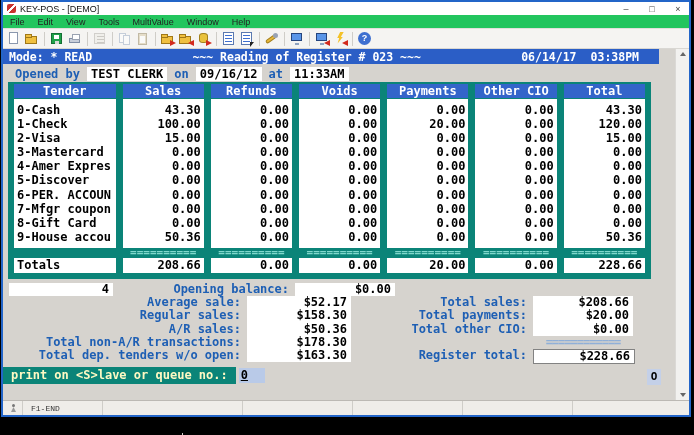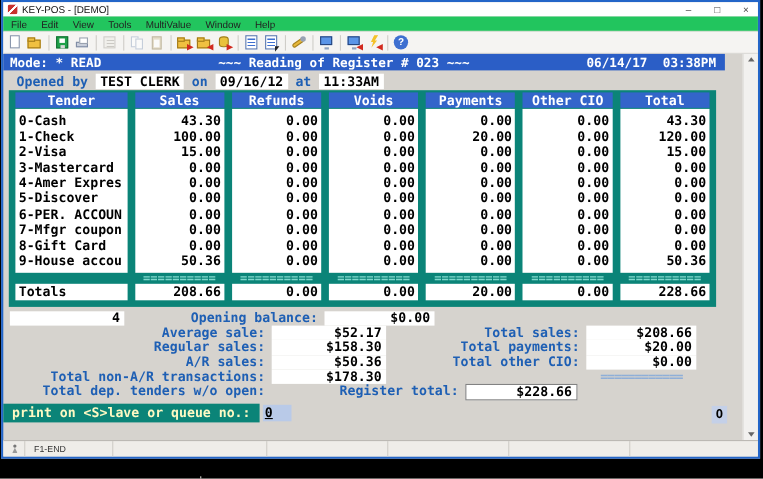--- a/index.html
+++ b/index.html
@@ -52,21 +52,21 @@
   .bo{left:4px;top:1px;width:8px;height:12px;background:#F4C22A;
       clip-path:polygon(55% 0,100% 0,60% 45%,85% 45%,20% 100%,40% 55%,15% 55%);}
   .hp{left:1px;top:1px;width:13px;height:13px;background:#3E6FD0;border-radius:50%;color:#fff;
       font-family:"Liberation Sans",sans-serif;font-size:9px;font-weight:bold;text-align:center;line-height:13px;}
   
   .client{flex:1 1 auto;display:flex;min-height:0;}
   .content{flex:1 1 auto;min-width:0;position:relative;display:flex;flex-direction:column;}
   .modebar{height:15px;flex:0 0 auto;background:#2B5EC6;color:#fff;display:flex;align-items:center;
            justify-content:space-between;font-weight:bold;font-size:11.5px;width:calc(100% - 16px);white-space:pre;}
   .modebar .ml{padding-left:6px;}
-  .modebar .mr{padding-right:8px;display:flex;gap:14px;}
+  .modebar .mr{padding-right:20px;display:flex;gap:14px;}
   .openline{margin:2px 0 0 12px;height:15px;display:flex;align-items:center;gap:7px;
             font-weight:bold;font-size:12px;color:#1E5FB4;white-space:pre;flex:0 0 auto;}
   .ofield{background:#fff;color:#000;padding:0 4px;height:14px;line-height:14px;}
   
   .tpanel{margin:1px 24px 0 5px;background:#0B8478;padding:2px 6px 6px 6px;display:flex;gap:7px;flex:0 0 auto;}
   .col{flex:1 1 0;display:flex;flex-direction:column;min-width:0;}
   .col.tender{flex:1.25 1 0;}
   .chead{height:14px;background:#3365CA;color:#fff;text-align:center;font-weight:bold;font-size:12px;line-height:14px;margin-bottom:1px;white-space:pre;overflow:hidden;}
   .cbody{background:#fff;padding:4px 3px;}
   .cl{height:14.1px;line-height:14.1px;font-weight:bold;font-size:12px;text-align:right;white-space:pre;overflow:hidden;color:#000;}
@@ -92,21 +92,21 @@
   .pinput .cursor{text-decoration:underline;}
   .echobox{position:absolute;right:14px;top:320px;width:14px;height:16px;background:#C4D0E8;
            font-weight:bold;font-size:11px;color:#000;text-align:center;line-height:16px;}
   
   .vscroll{flex:0 0 14px;background:#F2F1EF;border-left:1px solid #DBD9D6;display:flex;flex-direction:column;
            justify-content:space-between;align-items:center;padding:3px 0;box-sizing:border-box;}
   .sb-up{width:0;height:0;border-left:3px solid transparent;border-right:3px solid transparent;border-bottom:4px solid #666;}
   .sb-dn{width:0;height:0;border-left:3px solid transparent;border-right:3px solid transparent;border-top:4px solid #666;}
   
   .statusbar{height:14px;flex:0 0 auto;background:#EFEDE9;border-top:1px solid #BCB9B4;display:flex;
-             font-family:Liberation Sans, sans-serif;font-size:8px;color:#333;}
+             font-family:Liberation Mono, monospace;font-size:8px;color:#333;}
   .seg{border-right:1px solid #CFCDC8;padding:3px 0 0 8px;box-sizing:border-box;overflow:hidden;white-space:nowrap;}
   .seg.icon{flex:0 0 20px;padding:2px 0 0 6px;position:relative;}
   .seg.k1{flex:0 0 80px;}  .seg.k2{flex:0 0 80px;margin-top:32px;}
   .seg.e1{flex:0 0 60px;}  .seg.e2{flex:0 0 110px;} .seg.e3{flex:0 0 110px;} .seg.e4{flex:0 0 110px;}
   .seg.last{flex:1 1 auto;border-right:none;}
   .stick{position:absolute;left:7px;top:3px;width:7px;height:8px;}
   .stick:before{content:"";position:absolute;left:2px;top:0;width:3px;height:3px;background:#777;border-radius:50%;}
   .stick:after{content:"";position:absolute;left:1px;top:3px;width:5px;height:5px;background:#999;
                clip-path:polygon(50% 0,100% 100%,0 100%);}
 </style>
@@ -374,20 +374,21 @@
           <div class="srv">$0.00</div>
         </div>
         <div class="srow">
           <div class="sll">Total non-A/R transactions:</div>
           <div class="slv">$178.30</div>
           <div class="srl"></div>
           <div class="srsep">============</div>
         </div>
         <div class="srow">
           <div class="sll">Total dep. tenders w/o open:</div>
+          <div class="slv">$163.30</div>
           <div class="srl">Register total:</div>
           <div class="srv boxed">$228.66</div>
         </div>
       </div>
 
       <div class="promptrow">
         <span class="pbar">print on &lt;S&gt;lave or queue no.:</span>
         <span class="pinput"><span class="cursor">0</span></span>
       </div>
 

